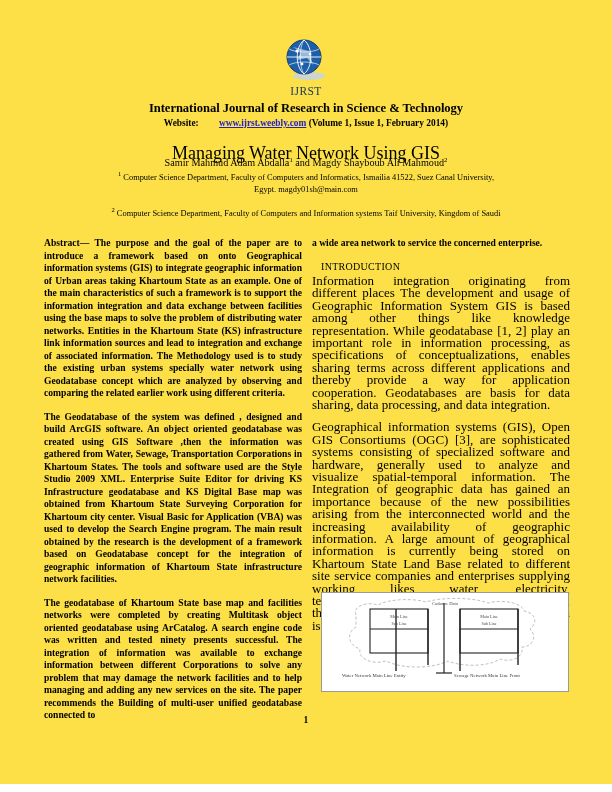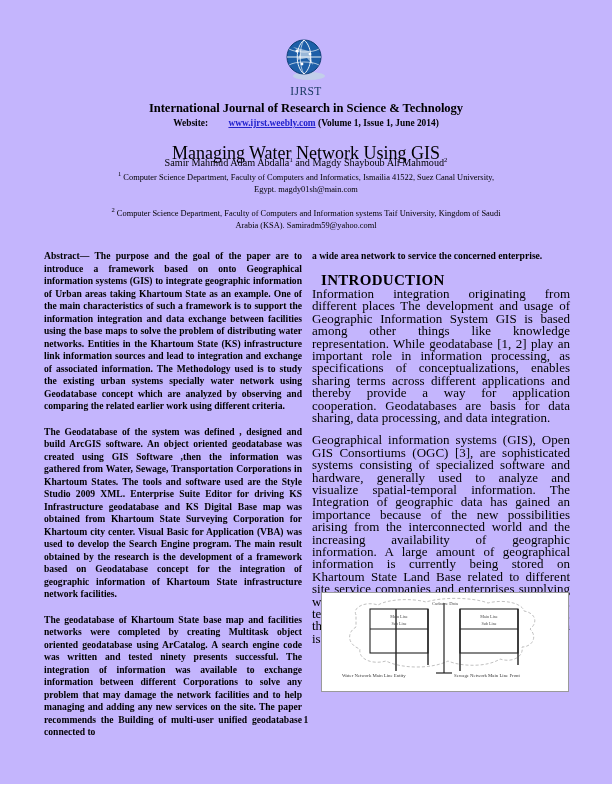--- a/index.html
+++ b/index.html
@@ -13,21 +13,21 @@
     position: relative;
     font-family: "Liberation Serif", "DejaVu Serif", serif;
     color: #000000;
     overflow: hidden;
   }
   .page {
     position: absolute;
     left: 0; top: 0;
     width: 612px;
     height: 784px;
-    background: #c4b5fd;
+    background: #fde047;
   }
 
   
   .masthead {
     position: absolute;
     left: 0;
     top: 38px;
     width: 612px;
     text-align: center;
   }
@@ -110,36 +110,35 @@
     width: 258px;
   }
   .col-left  { left: 44px; }
   .col-right { left: 312px; }
 
   .abstract-p {
     font-size: 9.6px;
     line-height: 12.5px;
     font-weight: bold;
     text-align: justify;
-    margin: 13px 0 11px 0;
+    margin: 0 0 11px 0;
     text-justify: inter-word;
   }
   .body-p {
     font-size: 13px;
     line-height: 12.4px;
     text-align: justify;
     margin: 0 0 10px 0;
   }
   .section-head {
-    font-size: 15px;
+    font-size: 10px;
     line-height: 12.4px;
     margin: 0 0 2px 0;
     text-indent: 9px;
     letter-spacing: 0.3px;
-    font-weight: bold;
   }
 
   
   .figure-box {
     position: absolute;
     left: 321px;
     top: 592px;
     width: 248px;
     height: 100px;
     border: 1px solid #9a9a9a;
@@ -184,21 +183,21 @@
         </svg>
       </span>
       <div class="logo-text">IJRST</div>
     </div>
 
     <div class="journal-name">International Journal of Research in Science &amp; Technology</div>
 
     <div class="journal-sub">
       <span>Website:</span>
       <span class="weblink">www.ijrst.weebly.com</span>
-      <span>(Volume 1, Issue 1, June 2014)</span>
+      <span>(Volume 1, Issue 1, February 2014)</span>
     </div>
 
     <div class="paper-title">Managing Water Network Using GIS</div>
   </div>
 
   <div class="authors">
     <div class="author-line">
       <span>Samir Mahmud Adam Abdalla</span><sup>1</sup>
       <span>and</span>
       <span>Magdy Shayboub Ali Mahmoud</span><sup>2</sup>
@@ -206,21 +205,20 @@
 
     <div class="affil">
       <sup>1</sup>
       <span>Computer Science Department, Faculty of Computers and Informatics, Ismailia 41522, Suez Canal University,</span>
       <div>Egypt. magdy01sh@main.com</div>
     </div>
 
     <div class="affil affil2">
       <sup>2</sup>
       <span>Computer Science Department, Faculty of Computers and Information systems Taif University,  Kingdom of Saudi</span>
-      <div>Arabia (KSA). Samiradm59@yahoo.coml</div>
     </div>
   </div>
 
   <div class="col col-left">
     <p class="abstract-p">Abstract— The purpose and the goal of the paper are to introduce a framework based on onto Geographical information systems (GIS) to integrate geographic information of Urban areas taking Khartoum State as an example. One of the main characteristics of such a framework is to support the information integration and data exchange between facilities using the base maps to solve the problem of distributing water networks. Entities in the Khartoum State (KS) infrastructure link information sources and lead to integration and exchange of associated information. The Methodology used is to study the existing urban systems specially water network using Geodatabase concept which are analyzed by observing and comparing the related earlier work using different criteria.</p>
     <p class="abstract-p">The Geodatabase of the system was defined , designed and build ArcGIS   software. An object oriented geodatabase was created using GIS Software ,then the information was gathered from Water, Sewage, Transportation Corporations in Khartoum States. The tools and software used are the Style Studio 2009 XML. Enterprise Suite Editor for driving KS Infrastructure geodatabase and KS Digital Base map was obtained from Khartoum State Surveying Corporation for Khartoum city center. Visual Basic for Application (VBA) was used to develop the Search Engine program. The main result obtained by the research is the development of a framework based on Geodatabase concept for the integration of geographic information of Khartoum State infrastructure network facilities.</p>
     <p class="abstract-p">The geodatabase of Khartoum State base map and facilities networks were completed by creating Multitask object oriented geodatabase using ArCatalog. A search engine code was written and tested ninety presents successful. The integration of information was available to exchange information between different Corporations to solve any problem that may damage the network facilities and to help managing and adding any new services on the site. The paper recommends the Building of multi-user unified geodatabase connected to</p>
   </div>
 
   <div class="col col-right">

